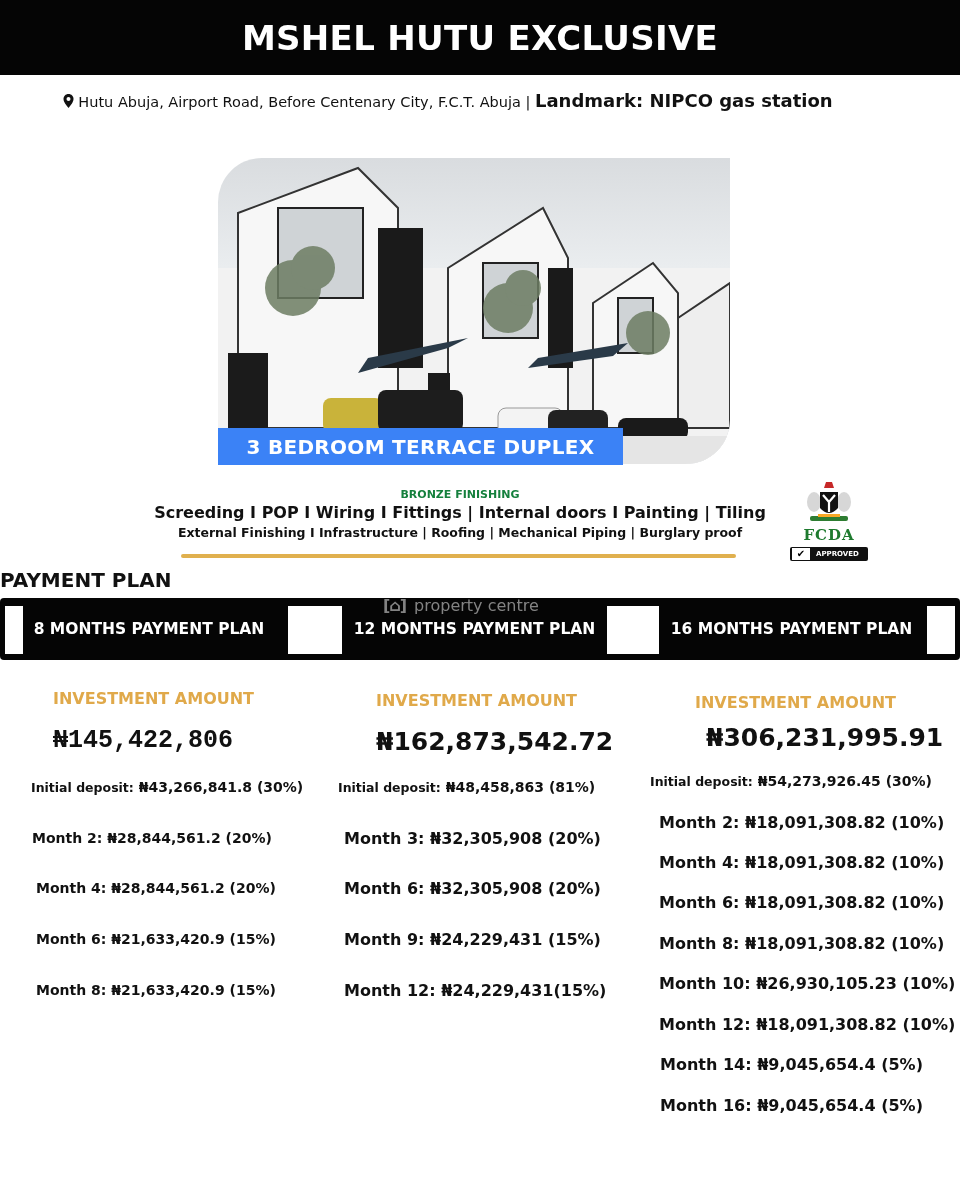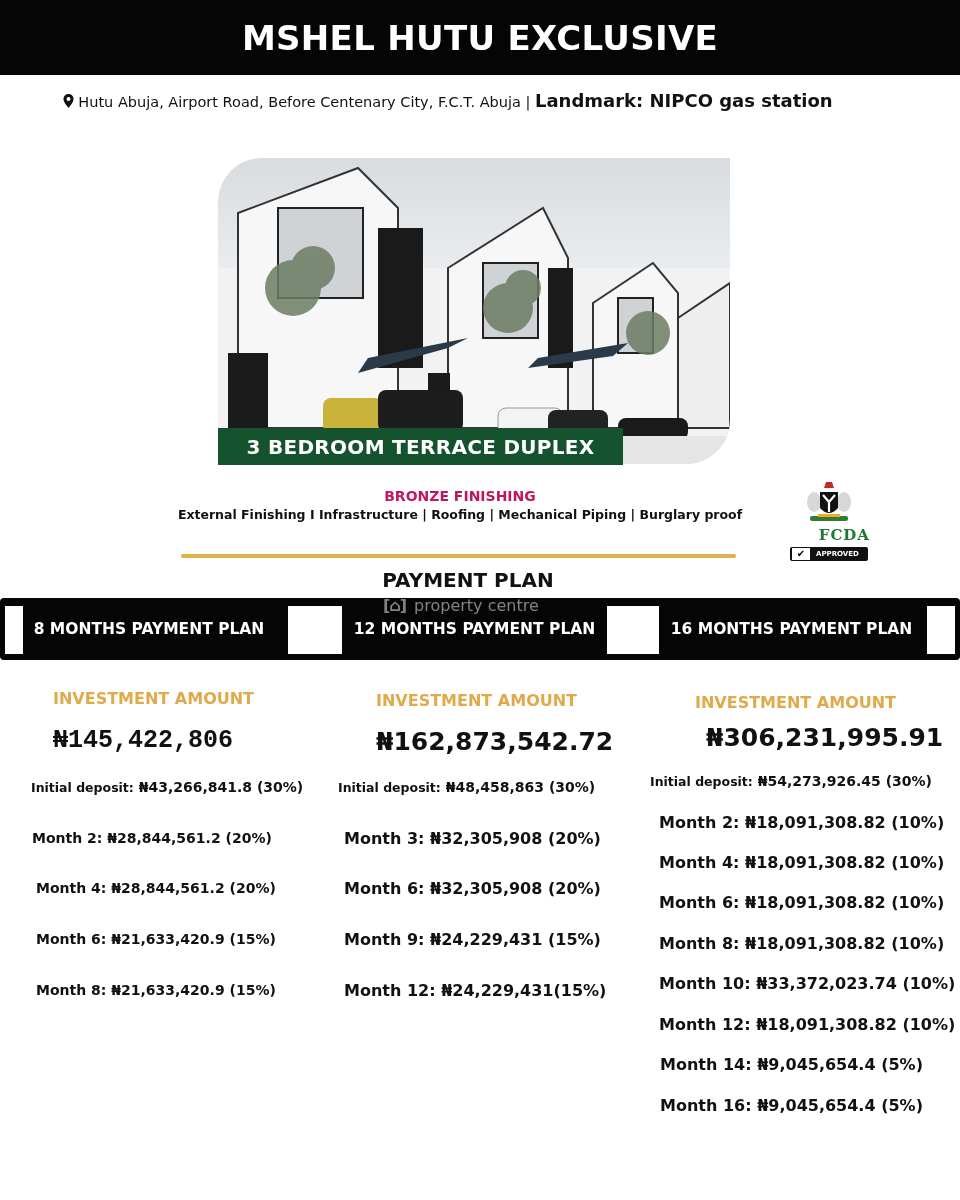--- a/index.html
+++ b/index.html
@@ -8,35 +8,35 @@
 
   .header-bar { position: absolute; left: 0; top: 0; width: 960px; height: 75px; background: #050505; display: flex; align-items: center; justify-content: center; }
   .header-title { color: #fff; font-weight: bold; font-size: 34px; letter-spacing: 0.3px; }
 
   .location-line { position: absolute; top: 90px; left: 0; width: 896px; text-align: center; font-size: 14.5px; white-space: nowrap; }
   .location-line .pin { display: inline-block; width: 11px; height: 14px; margin-right: 4px; vertical-align: -1px; }
   .location-line .landmark { font-weight: bold; font-size: 18px; }
 
   .hero { position: absolute; left: 218px; top: 158px; width: 512px; height: 306px; border-radius: 44px 0 44px 0; overflow: hidden; background: linear-gradient(180deg, #d9dcdf 0%, #eceff1 40%, #c9cdd1 100%); }
   .hero svg { position: absolute; left: 0; top: 0; }
-  .hero-label { position: absolute; left: 218px; top: 428px; width: 405px; height: 37px; background: #14532d; color: #fff; font-weight: bold; font-size: 20px; display: flex; align-items: center; justify-content: center; letter-spacing: 0.3px; }
+  .hero-label { position: absolute; left: 218px; top: 428px; width: 405px; height: 37px; background: #3b82f6; color: #fff; font-weight: bold; font-size: 20px; display: flex; align-items: center; justify-content: center; letter-spacing: 0.3px; }
 
   .finishing { position: absolute; top: 488px; left: 140px; width: 640px; text-align: center; }
-  .finishing-title { color: #be185d; font-weight: bold; font-size: 14px; }
+  .finishing-title { color: #15803d; font-weight: bold; font-size: 11px; }
   .finishing-line1 { font-weight: bold; font-size: 16px; margin-top: 2px; white-space: nowrap; }
   .finishing-line2 { font-weight: bold; font-size: 12.5px; margin-top: 3px; white-space: nowrap; }
   .gold-rule { position: absolute; left: 181px; top: 554px; width: 555px; height: 4px; background: #e0b04e; border-radius: 2px; }
 
   .fcda { position: absolute; left: 788px; top: 480px; width: 82px; height: 84px; text-align: center; }
-  .fcda-text { font-family: "DejaVu Serif", serif; color: #1e7a2e; font-weight: bold; font-size: 15px; letter-spacing: 1px; margin-top: -2px; text-align: right; }
+  .fcda-text { font-family: "DejaVu Serif", serif; color: #1e7a2e; font-weight: bold; font-size: 15px; letter-spacing: 1px; margin-top: -2px; }
   .fcda-badge { display: flex; align-items: center; margin: 3px auto 0; width: 78px; height: 14px; background: #111; border-radius: 2px; }
   .fcda-check { width: 18px; height: 12px; background: #fff; margin-left: 2px; color: #000; font-size: 10px; line-height: 12px; font-weight: bold; }
   .fcda-approved { color: #fff; font-size: 7px; font-weight: bold; margin-left: 6px; }
 
-  .plan-title { position: absolute; top: 568px; left: 0; width: 936px; text-align: center; font-weight: bold; font-size: 20px; }
+  .plan-title { position: absolute; top: 568px; left: 0; width: 936px; text-align: left; font-weight: bold; font-size: 20px; }
 
   .plan-bar { position: absolute; left: 0; top: 598px; width: 960px; height: 62px; background: #050505; border-radius: 4px; }
   .plan-tab { position: absolute; top: 0; height: 62px; display: flex; align-items: center; justify-content: center; color: #fff; font-weight: bold; font-size: 15.5px; white-space: nowrap; }
   .white-block { position: absolute; top: 8px; height: 48px; background: #fff; }
   .watermark { position: absolute; left: 383px; top: 596px; font-size: 16px; color: #9a9a9a; opacity: 0.85; white-space: nowrap; }
   .watermark .wm-logo { font-weight: bold; margin-right: 8px; letter-spacing: -1px; }
 
   .col { position: absolute; }
   .inv-label { color: #e0a94a; font-weight: bold; font-size: 16px; white-space: nowrap; }
   .inv-amount { font-weight: bold; font-size: 25px; white-space: nowrap; }
@@ -92,20 +92,21 @@
     <rect x="280" y="250" width="65" height="28" rx="8" fill="#f3f3f3" stroke="#999"></rect>
     <rect x="330" y="252" width="60" height="26" rx="8" fill="#222"></rect>
     <rect x="400" y="260" width="70" height="22" rx="8" fill="#1a1a1a"></rect>
     <rect x="0" y="278" width="512" height="28" fill="#e5e5e5"></rect>
   </svg>
 </div>
 <div class="hero-label">3 BEDROOM TERRACE DUPLEX</div>
 
 <div class="finishing">
   <div class="finishing-title">BRONZE FINISHING</div>
+  <div class="finishing-line1">Screeding  I  POP I  Wiring I Fittings | Internal doors I Painting | Tiling</div>
   <div class="finishing-line2">External Finishing  I  Infrastructure | Roofing | Mechanical Piping | Burglary proof</div>
 </div>
 <div class="gold-rule"></div>
 
 <div class="fcda">
   <svg width="50" height="44" viewBox="0 0 50 44">
     <path d="M22 2 L28 2 L30 8 L20 8 Z" fill="#c62828"></path>
     <ellipse cx="10" cy="22" rx="7" ry="10" fill="#d7d7d7"></ellipse>
     <ellipse cx="40" cy="22" rx="7" ry="10" fill="#d7d7d7"></ellipse>
     <path d="M16 12 L34 12 L34 28 Q25 38 16 28 Z" fill="#111"></path>
@@ -146,36 +147,36 @@
   <div class="pay-row small" style="left:36px;top:880px;">Month 4: ₦28,844,561.2 (20%)</div>
   <div class="pay-row small" style="left:36px;top:931px;">Month 6: ₦21,633,420.9 (15%)</div>
   <div class="pay-row small" style="left:36px;top:982px;">Month 8: ₦21,633,420.9  (15%)</div>
 </div>
 
 <div>
   <div class="col inv-label" style="left:376px;top:691px;">INVESTMENT AMOUNT</div>
   <div class="col inv-amount" style="left:376px;top:727px;">₦162,873,542.72</div>
   <div class="pay-row small" style="left:338px;top:779px;">
     <span class="lbl-small">Initial deposit:</span>
-    <span>₦48,458,863 (30%)</span>
+    <span>₦48,458,863 (81%)</span>
   </div>
   <div class="pay-row" style="left:344px;top:829px;text-align:center;">Month 3: ₦32,305,908 (20%)</div>
   <div class="pay-row" style="left:344px;top:879px;">Month 6: ₦32,305,908 (20%)</div>
   <div class="pay-row" style="left:344px;top:930px;">Month 9: ₦24,229,431 (15%)</div>
   <div class="pay-row" style="left:344px;top:981px;">Month 12: ₦24,229,431(15%)</div>
 </div>
 
 <div>
   <div class="col inv-label" style="left:695px;top:693px;">INVESTMENT AMOUNT</div>
   <div class="col inv-amount" style="left:706px;top:723px;">₦306,231,995.91</div>
   <div class="pay-row small" style="left:650px;top:773px;">
     <span class="lbl-small">Initial deposit:</span>
     <span>₦54,273,926.45 (30%)</span>
   </div>
   <div class="pay-row" style="left:659px;top:813px;">Month 2:   ₦18,091,308.82  (10%)</div>
   <div class="pay-row" style="left:659px;top:853px;">Month 4:  ₦18,091,308.82   (10%)</div>
   <div class="pay-row" style="left:659px;top:893px;">Month 6:   ₦18,091,308.82  (10%)</div>
   <div class="pay-row" style="left:659px;top:934px;">Month 8:   ₦18,091,308.82  (10%)</div>
-  <div class="pay-row" style="left:659px;top:974px;">Month 10:  ₦33,372,023.74  (10%)</div>
+  <div class="pay-row" style="left:659px;top:974px;">Month 10:  ₦26,930,105.23  (10%)</div>
   <div class="pay-row" style="left:659px;top:1015px;">Month 12:  ₦18,091,308.82  (10%)</div>
   <div class="pay-row" style="left:660px;top:1055px;">Month 14: ₦9,045,654.4  (5%)</div>
   <div class="pay-row" style="left:660px;top:1096px;">Month 16: ₦9,045,654.4  (5%)</div>
 </div>
 
 </body></html>

